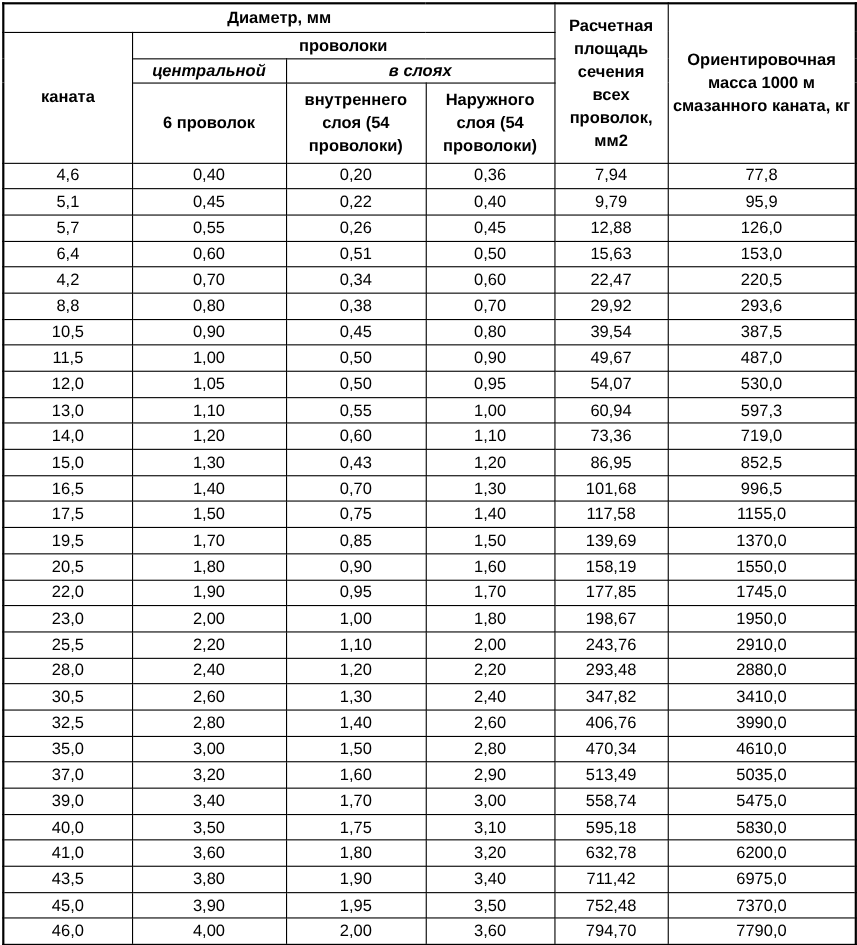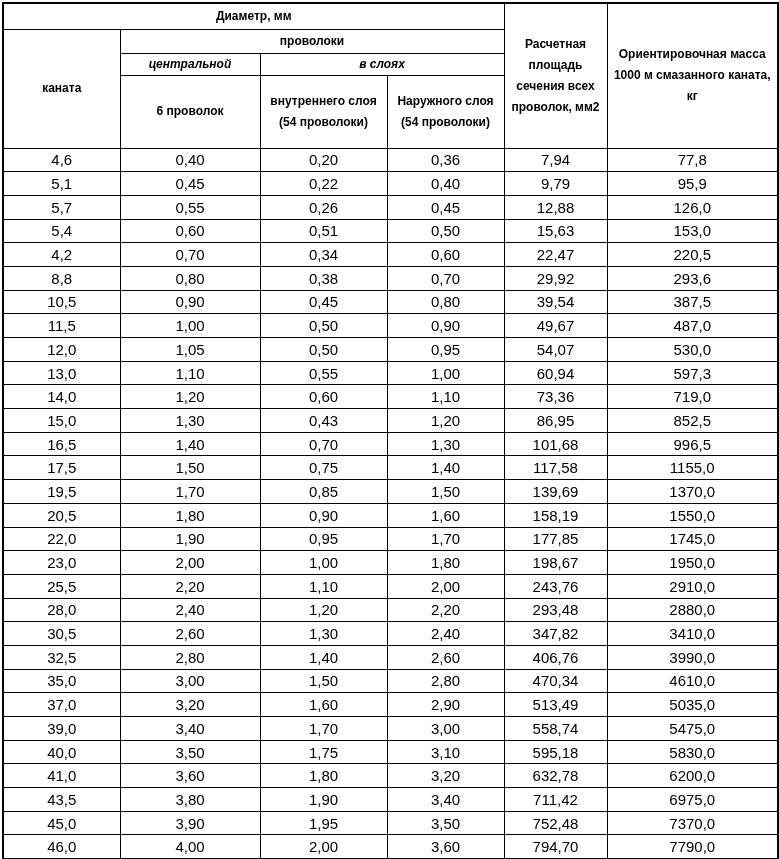--- a/index.html
+++ b/index.html
@@ -25,21 +25,21 @@
     text-align: center;
     vertical-align: middle;
     padding: 0 3px;
     overflow: hidden;
   }
   table.spec {
     border: 2px solid #000000;
   }
   thead th {
     font-weight: bold;
-    font-size: 12px;
+    font-size: 15px;
     line-height: 21px;
   }
   tbody td {
     font-size: 15px;
     height: 23.7px;
     line-height: 1;
     font-weight: normal;
   }
   tr.h1 th { height: 26px; }
   tr.h2 th { height: 24px; }
@@ -98,21 +98,21 @@
         </tr>
         <tr>
           <td>5,7</td>
           <td>0,55</td>
           <td>0,26</td>
           <td>0,45</td>
           <td>12,88</td>
           <td>126,0</td>
         </tr>
         <tr>
-          <td>5,4</td>
+          <td>6,4</td>
           <td>0,60</td>
           <td>0,51</td>
           <td>0,50</td>
           <td>15,63</td>
           <td>153,0</td>
         </tr>
         <tr>
           <td>4,2</td>
           <td>0,70</td>
           <td>0,34</td>

